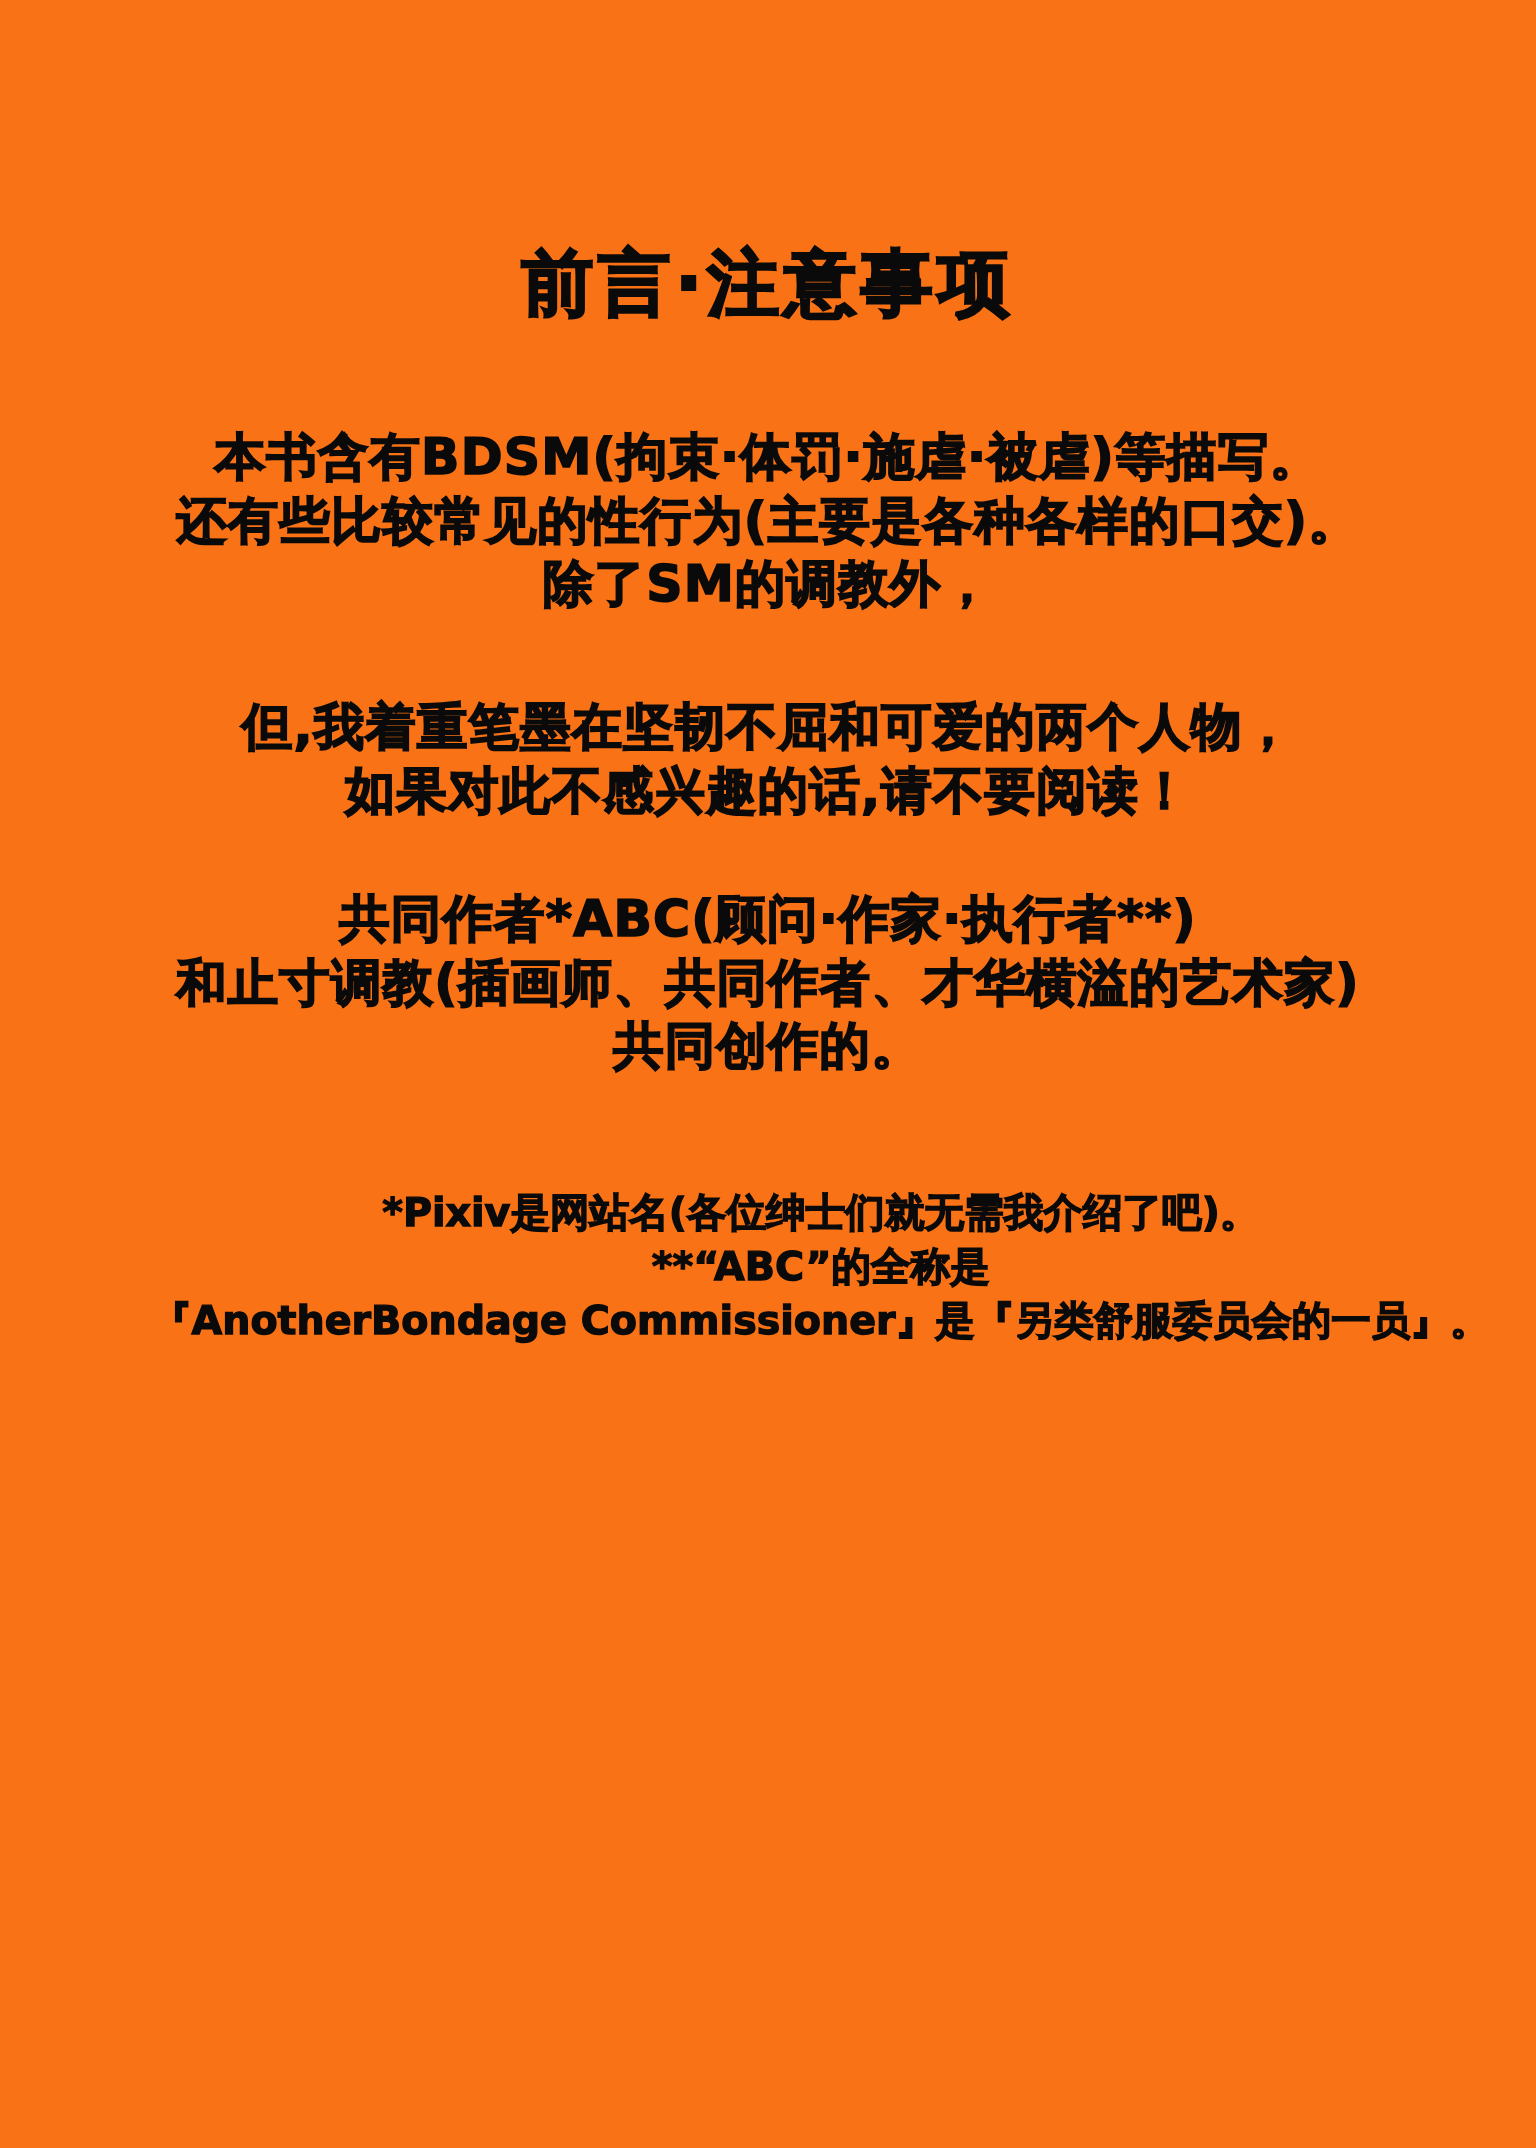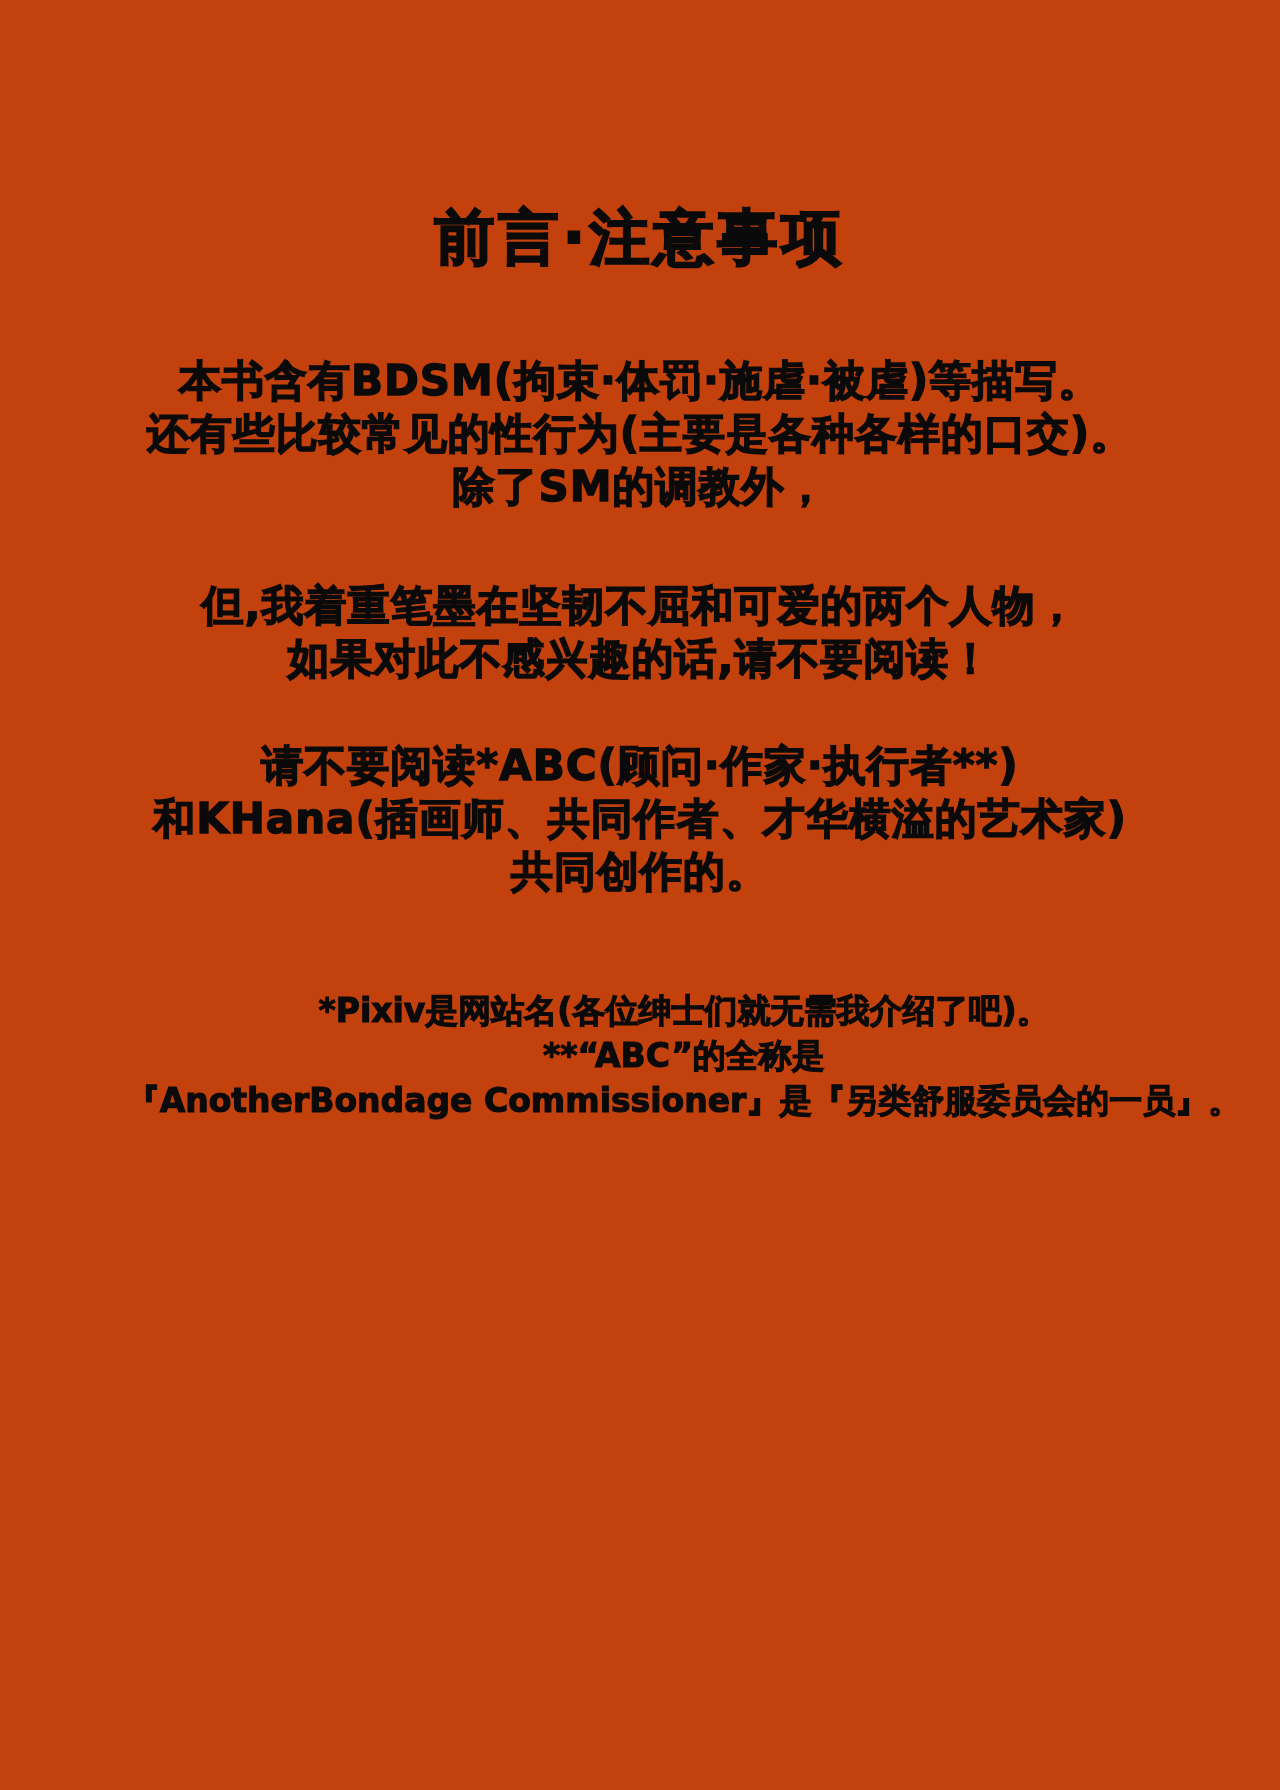--- a/index.html
+++ b/index.html
@@ -11,21 +11,21 @@
     width: 1280px;
     height: 1790px;
     position: relative;
     font-family: "DejaVu Sans", sans-serif;
     color: #0a0a0a;
     overflow: hidden;
   }
   .page {
     width: 1280px;
     height: 1790px;
-    background: #c2410c;
+    background: #f97316;
   }
   .page-title {
     padding-top: 200px;
     text-align: center;
     font-size: 60px;
     line-height: 74px;
     font-weight: bold;
     letter-spacing: 4px;
     -webkit-text-stroke: 2px #0a0a0a;
   }
@@ -65,22 +65,22 @@
     <div>还有些比较常见的性行为(主要是各种各样的口交)。</div>
     <div>除了SM的调教外，</div>
   </div>
 
   <div class="para para-2">
     <div>但,我着重笔墨在坚韧不屈和可爱的两个人物，</div>
     <div>如果对此不感兴趣的话,请不要阅读！</div>
   </div>
 
   <div class="para para-3">
-    <div>请不要阅读*ABC(顾问·作家·执行者**)</div>
-    <div>和KHana(插画师、共同作者、才华横溢的艺术家)</div>
+    <div>共同作者*ABC(顾问·作家·执行者**)</div>
+    <div>和止寸调教(插画师、共同作者、才华横溢的艺术家)</div>
     <div>共同创作的。</div>
   </div>
 
 
   <div class="footnotes">
     <div>*Pixiv是网站名(各位绅士们就无需我介绍了吧)。</div>
     <div>**“ABC”的全称是</div>
     <div>『AnotherBondage Commissioner』是『另类舒服委员会的一员』。</div>
   </div>
 

